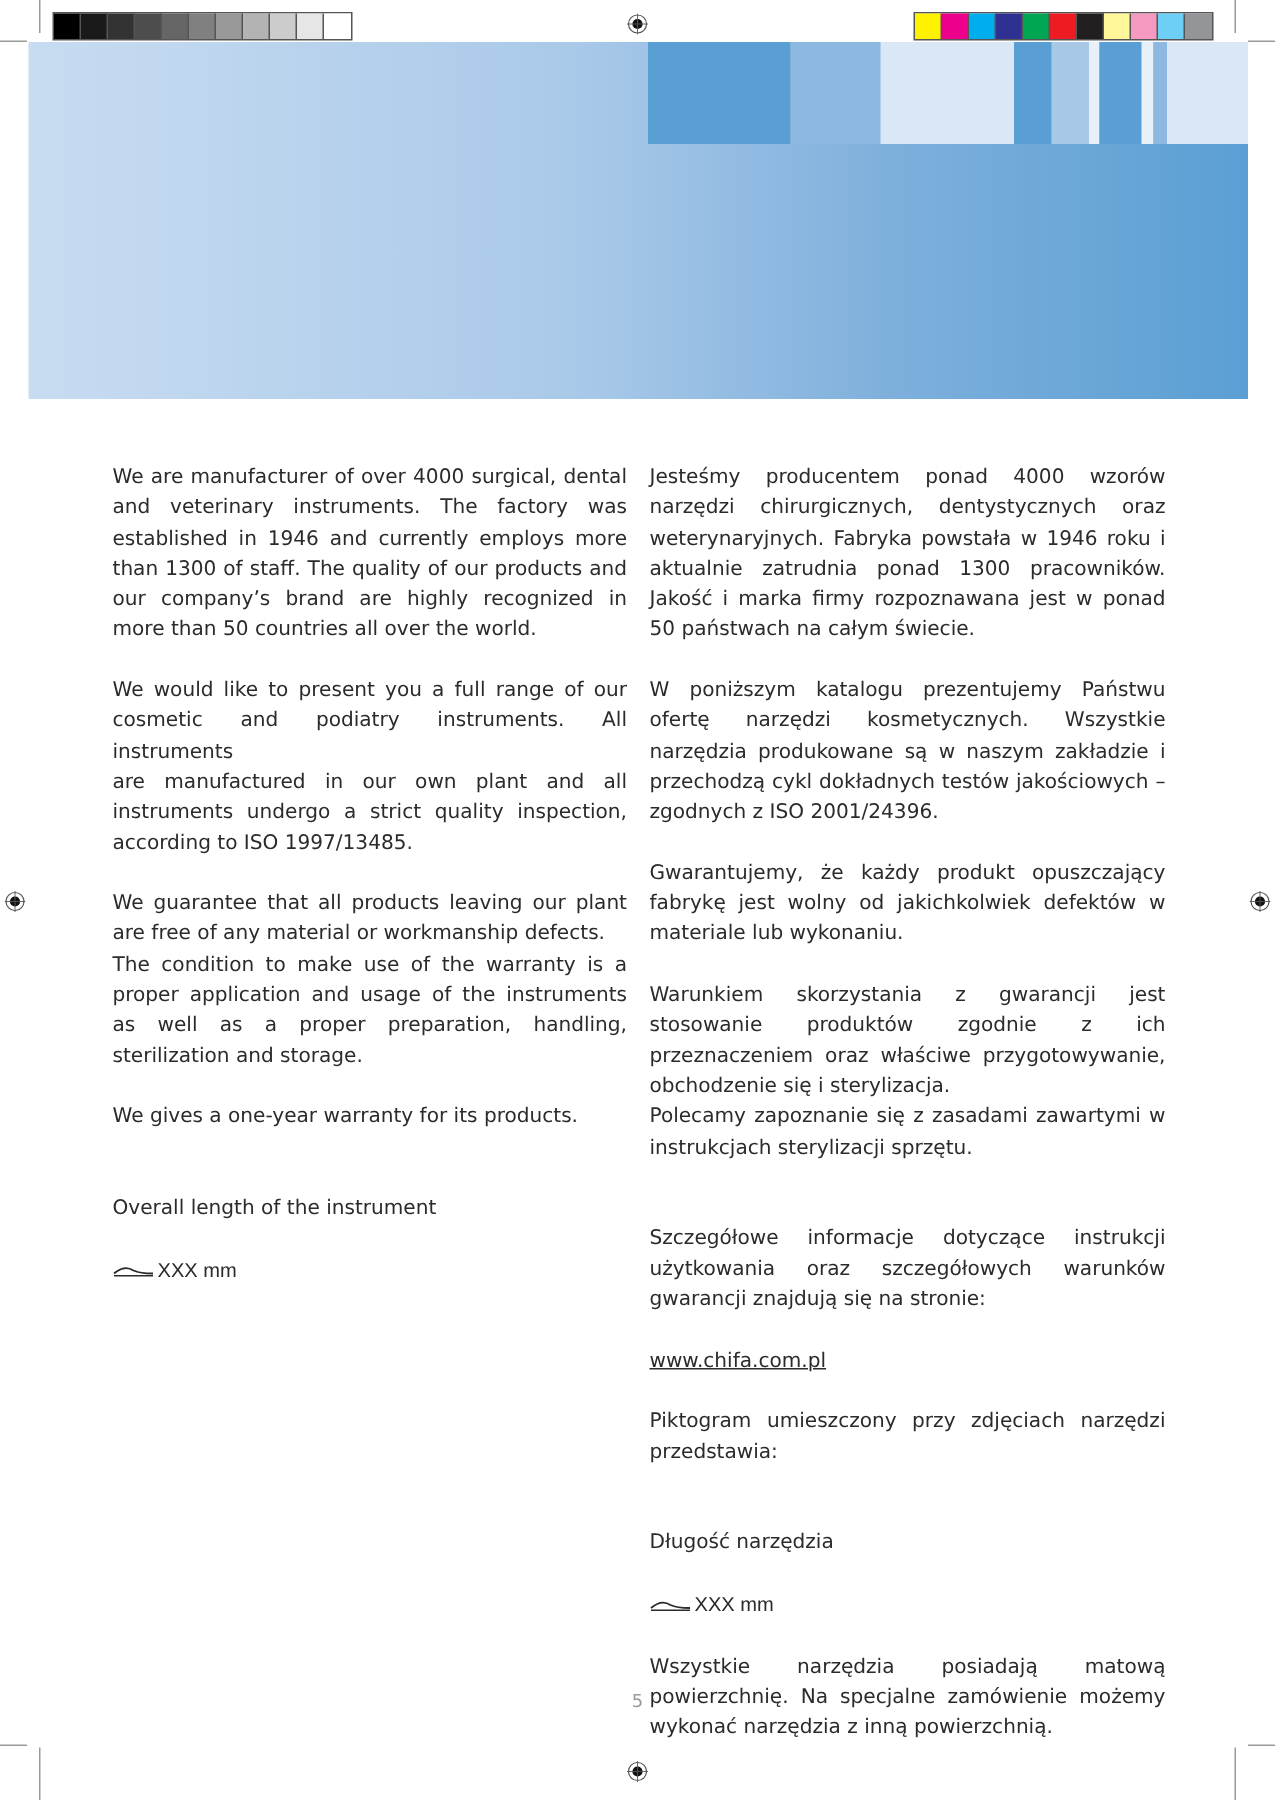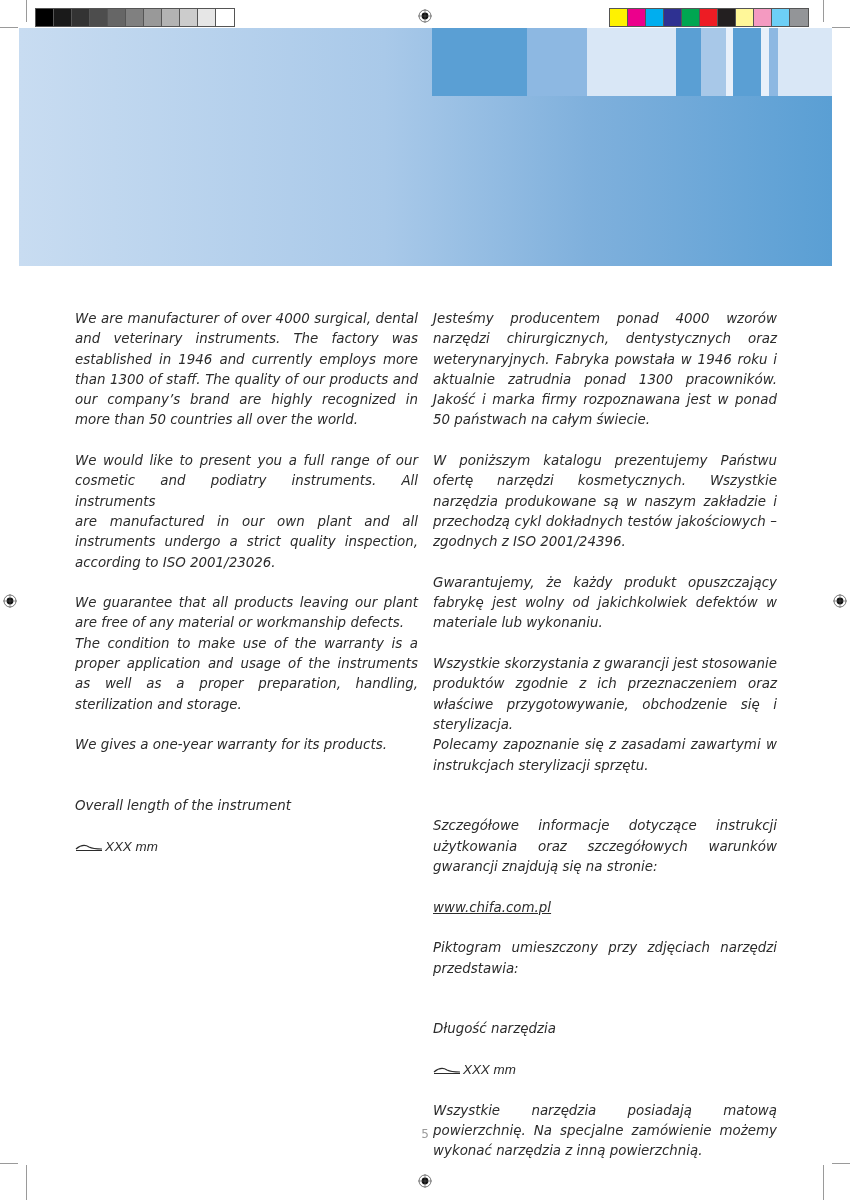--- a/index.html
+++ b/index.html
@@ -12,21 +12,21 @@
   .swatch { width:18px; height:17px; border-right:1px solid #555; box-sizing:border-box; }
   .swatch:last-child { border-right:none; }
   
   .reg { position:absolute; width:14px; height:14px; }
   
   .banner { position:absolute; left:19px; top:28px; width:813px; height:238px;
             background:linear-gradient(to right,#c8dcf1 0%,#a9c9e9 45%,#7fb0dc 70%,#5a9fd4 100%); }
   .band { position:absolute; top:28px; height:68px; }
   
   .col { position:absolute; top:309px; font-size:13.4px; line-height:20.3px; color:#2b2b2b; }
-  .col p { margin:0 0 20.3px 0; text-align:justify; white-space:pre-line;font-style:italic; }
+  .col p { margin:0 0 20.3px 0; text-align:justify; white-space:pre-line; }
   .col-left { left:75px; width:343px; }
   .col-right { left:433px; width:344px; }
   .link { text-decoration:underline; color:#2b2b2b; }
   .picto { display:inline-block; vertical-align:middle; width:28px; height:10px; margin-right:2px; }
   .pagenum { position:absolute; left:0; width:850px; top:1127px; text-align:center; font-size:12px; color:#9a9a9a; }
   .slug { position:absolute; top:1204px; font-family:Liberation Mono, monospace; font-size:8px; color:#333; }
 </style>
 </head>
 <body>
 
@@ -99,38 +99,38 @@
 <div class="band" style="left:701px;width:25px;background:#a8c8e8;"></div>
 <div class="band" style="left:726px;width:7px;background:#e8f0fa;"></div>
 <div class="band" style="left:733px;width:28px;background:#5a9fd4;"></div>
 <div class="band" style="left:761px;width:8px;background:#e8f0fa;"></div>
 <div class="band" style="left:769px;width:9px;background:#8db8e2;"></div>
 <div class="band" style="left:778px;width:54px;background:#d9e7f6;"></div>
 
 <div class="col col-left">
   <p>We are manufacturer of over 4000 surgical, dental and veterinary instruments. The factory was established in 1946 and currently employs more than 1300 of staff. The quality of our products and our company’s brand are highly recognized in more than 50 countries all over the world.</p>
   <p>We would like to present you a full range of our cosmetic and podiatry instruments. All instruments
-are manufactured in our own plant and all instruments undergo a strict quality inspection, according to ISO 2001/23026.</p>
+are manufactured in our own plant and all instruments undergo a strict quality inspection, according to ISO 1997/13485.</p>
   <p>We guarantee that all products leaving our plant are free of any material or workmanship defects.
 The condition to make use of the warranty is a proper application and usage of the instruments as well as a proper preparation, handling, sterilization and storage.</p>
   <p>We gives a one-year warranty for its products.</p>
   <p style="margin-bottom:31px;">
     <span>Overall length of the instrument</span><br>
     <svg class="picto" viewBox="0 0 28 10">
         <path d="M1 7 Q8 1 14 5 Q18 7 27 7" fill="none" stroke="#2b2b2b" stroke-width="1.2"></path>
         <line x1="1" y1="8.5" x2="27" y2="8.5" stroke="#2b2b2b" stroke-width="1"></line>
       </svg><span style="font-family:'Liberation Sans',sans-serif;">XXX mm</span>
   </p>
 </div>
 
 <div class="col col-right">
   <p>Jesteśmy producentem ponad 4000 wzorów narzędzi chirurgicznych, dentystycznych oraz weterynaryjnych. Fabryka powstała w 1946 roku i aktualnie zatrudnia ponad 1300 pracowników. Jakość i marka firmy rozpoznawana jest w ponad 50 państwach na całym świecie.</p>
   <p>W poniższym katalogu prezentujemy Państwu ofertę narzędzi kosmetycznych. Wszystkie narzędzia produkowane są w naszym zakładzie i przechodzą cykl dokładnych testów jakościowych – zgodnych z ISO 2001/24396.</p>
   <p>Gwarantujemy, że każdy produkt opuszczający fabrykę jest wolny od jakichkolwiek defektów w materiale lub wykonaniu.</p>
-  <p>Wszystkie skorzystania z gwarancji jest stosowanie produktów zgodnie z ich przeznaczeniem oraz właściwe przygotowywanie, obchodzenie się i sterylizacja.
+  <p>Warunkiem skorzystania z gwarancji jest stosowanie produktów zgodnie z ich przeznaczeniem oraz właściwe przygotowywanie, obchodzenie się i sterylizacja.
 Polecamy zapoznanie się z zasadami zawartymi w instrukcjach sterylizacji sprzętu.</p>
   <p>
     <span>Szczegółowe informacje dotyczące instrukcji użytkowania oraz szczegółowych warunków gwarancji znajdują się na stronie:</span><br>
     <a class="link">www.chifa.com.pl</a>
   </p>
   <p>Piktogram umieszczony przy zdjęciach narzędzi przedstawia:</p>
   <p>
     <span>Długość narzędzia</span><br>
     <svg class="picto" viewBox="0 0 28 10">
         <path d="M1 7 Q8 1 14 5 Q18 7 27 7" fill="none" stroke="#2b2b2b" stroke-width="1.2"></path>

